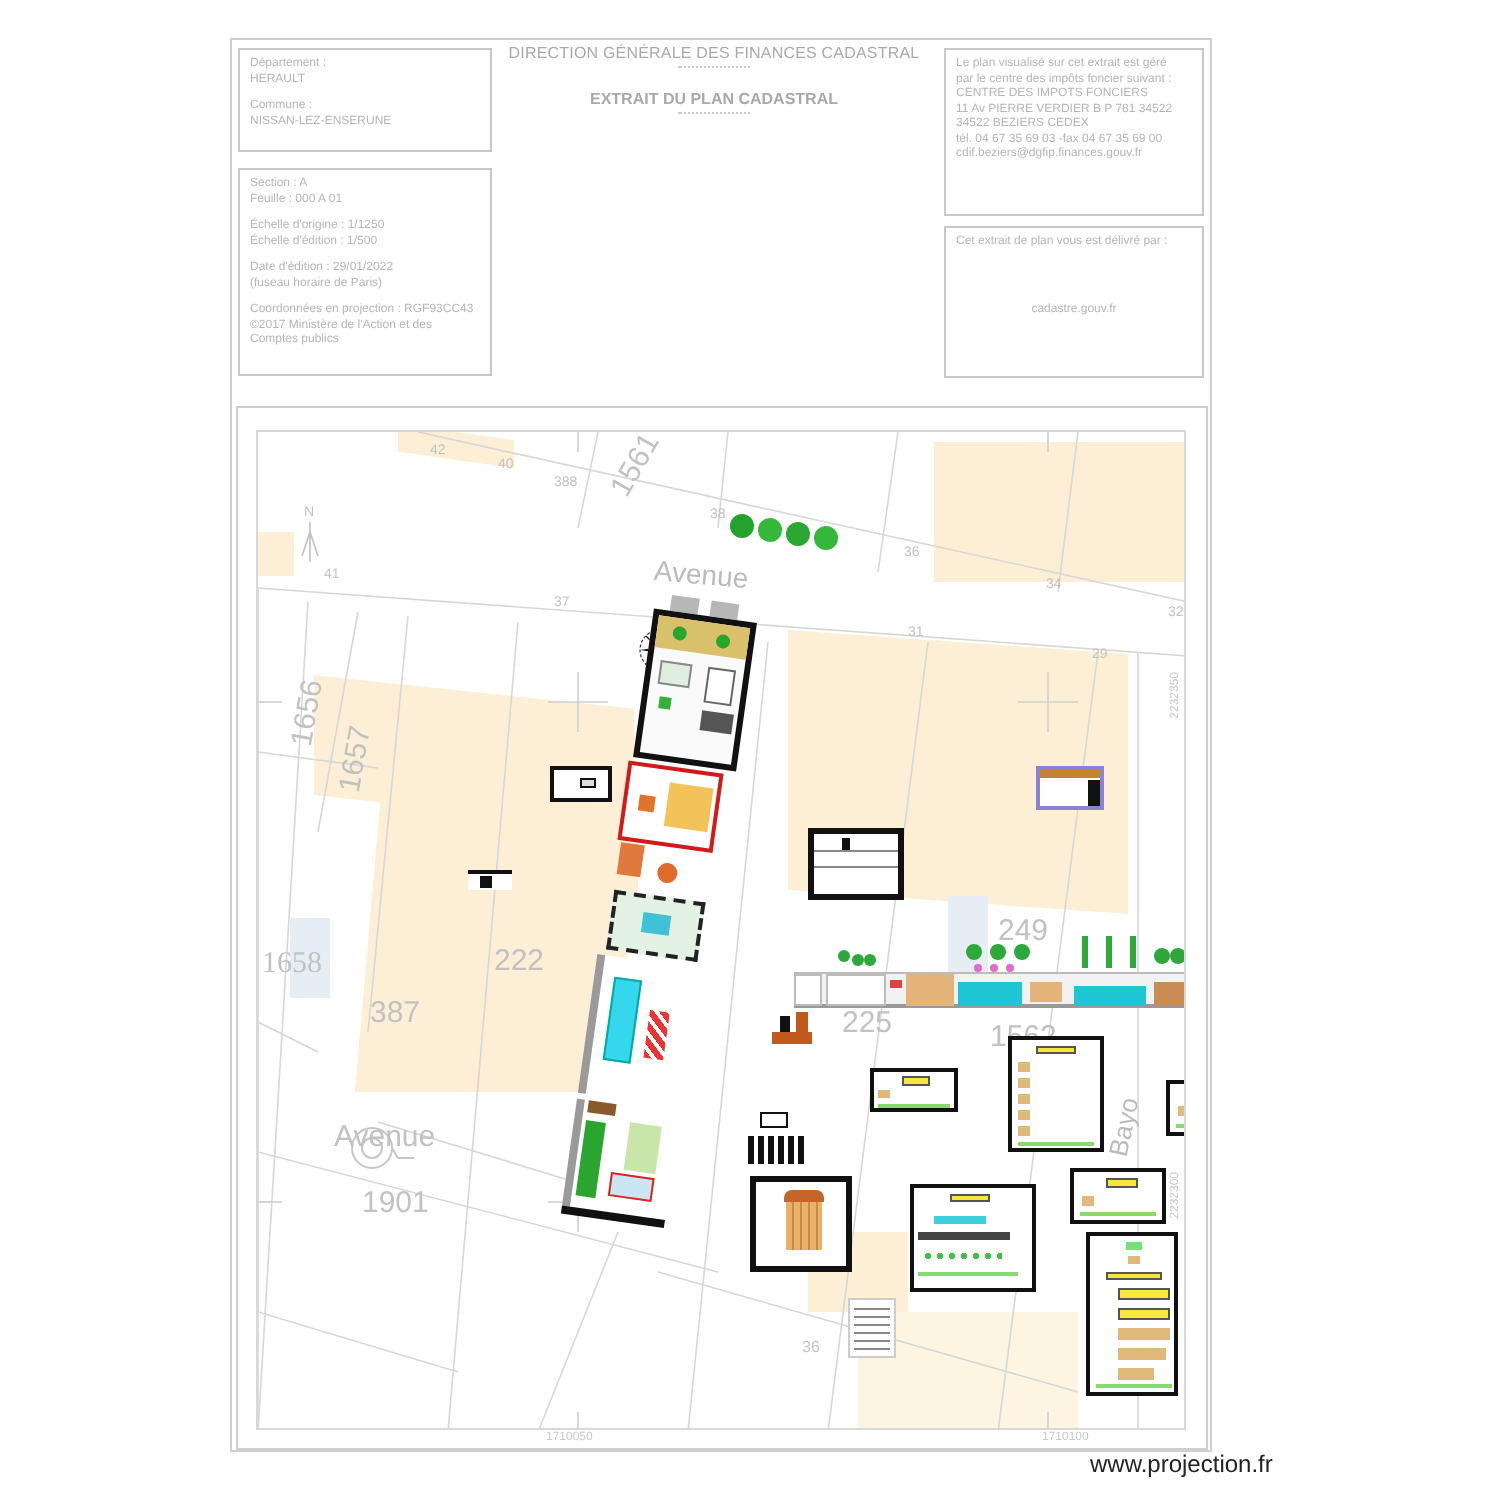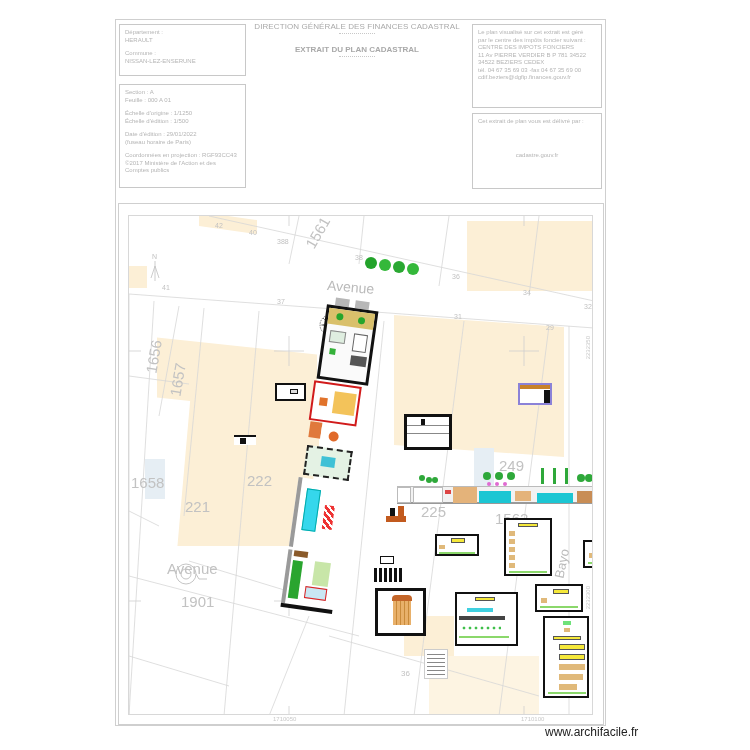--- a/index.html
+++ b/index.html
@@ -175,22 +175,22 @@
   <span class="lbl num-sm" style="left:394px; top:73px;">34</span>
   <span class="lbl num-sm" style="left:455px; top:87px;">32</span>
   <span class="lbl num-sm" style="left:33px; top:68px;">41</span>
   <span class="lbl num-sm" style="left:148px; top:82px;">37</span>
   <span class="lbl num-sm" style="left:238px; top:95px;">33</span>
   <span class="lbl num-sm" style="left:325px; top:97px;">31</span>
   <span class="lbl num-sm" style="left:417px; top:108px;">29</span>
 
   <span class="lbl parcel-lg" style="left:8px; top:132px; transform:rotate(-80deg);">1656</span>
   <span class="lbl parcel-lg" style="left:32px; top:155px; transform:rotate(-80deg);">1657</span>
-  <span class="lbl parcel-lg" style="left:2px; top:258px;">1658</span>
-  <span class="lbl parcel-lg" style="left:56px; top:282px;">221</span>
+  <span class="lbl parcel-lg" style="left:2px; top:258px;font-family:Liberation Serif, serif;">1658</span>
+  <span class="lbl parcel-lg" style="left:56px; top:282px;">387</span>
   <span class="lbl parcel-lg" style="left:118px; top:256px;">222</span>
   <span class="lbl parcel-lg" style="left:38px; top:344px;">Avenue</span>
   <span class="lbl parcel-lg" style="left:52px; top:377px;">1901</span>
   <span class="lbl parcel-lg" style="left:370px; top:241px;">249</span>
   <span class="lbl parcel-lg" style="left:292px; top:287px;">225</span>
   <span class="lbl parcel-lg" style="left:366px; top:294px;">1562</span>
   <span class="lbl num-sm" style="left:272px; top:453px; font-size:8px;">36</span>
   <span class="lbl parcel-lg" style="left:172px; top:8px; transform:rotate(-60deg);">1561</span>
 
   <svg width="60" height="20" style="position:absolute; left:236px; top:40px;">
@@ -358,16 +358,16 @@
     <div class="tan" style="left:14px; top:56px; width:24px; height:6px;"></div>
     <div class="tan" style="left:14px; top:66px; width:18px; height:6px;"></div>
     <div class="gline" style="left:3px; top:74px; width:38px;"></div>
   </div>
 
   <div style="position:absolute; left:295px; top:433px; width:24px; height:30px; border:1px solid #ccc; background:#fff;">
     <div style="position:absolute; left:2px; top:4px; width:18px; height:22px; background:repeating-linear-gradient(180deg,#888 0 1px,transparent 1px 4px);"></div>
   </div>
 </div>
 
-<div class="watermark">www.archifacile.fr</div>
+<div class="watermark">www.projection.fr</div>
 
 <span class="coord" style="left:273px; top:716px;">1710050</span>
 <span class="coord" style="left:521px; top:716px;">1710100</span>
 
 </body></html>

